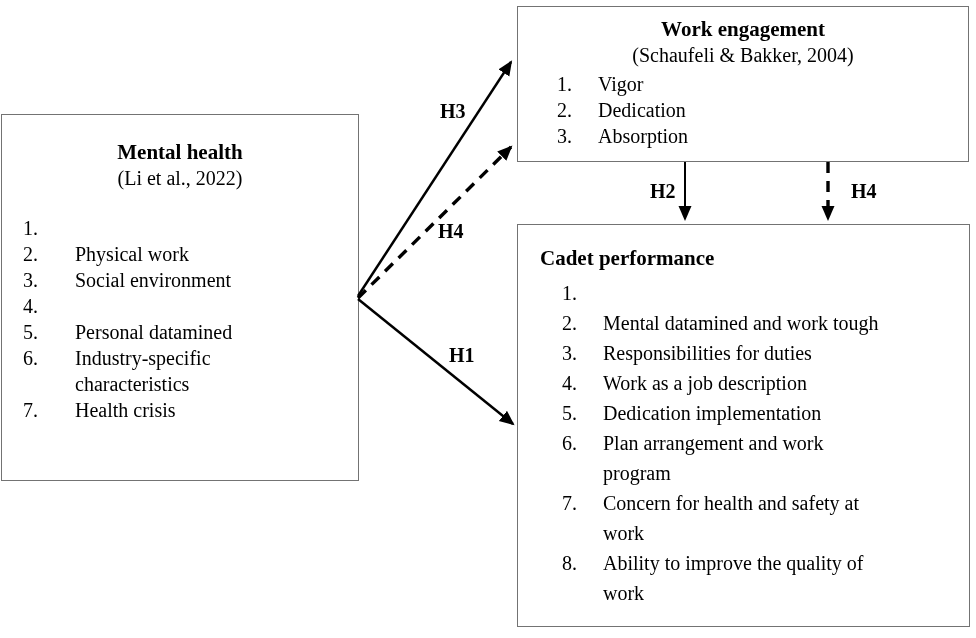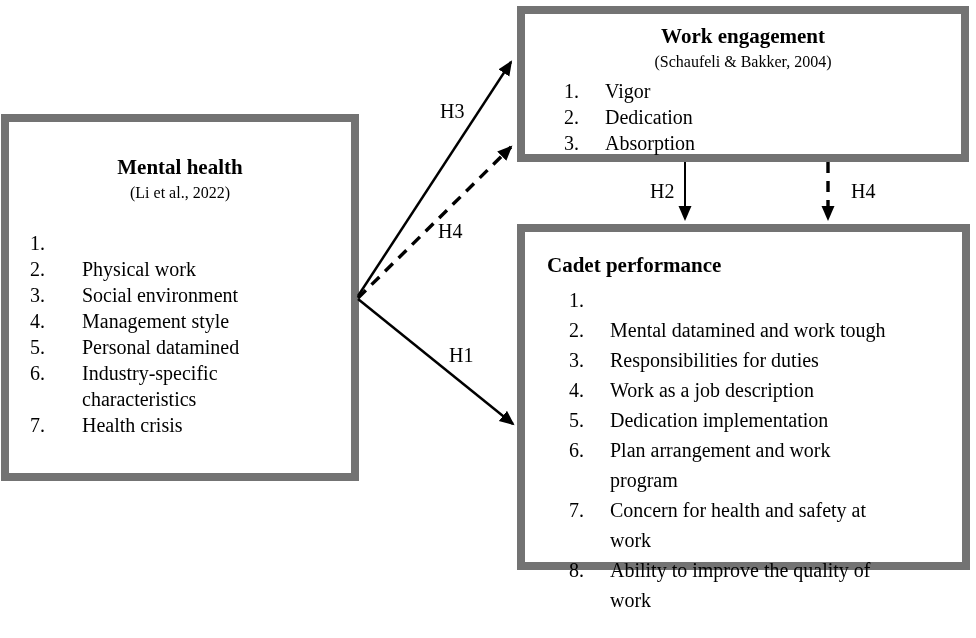--- a/index.html
+++ b/index.html
@@ -10,39 +10,39 @@
   }
   .canvas {
     position: relative;
     width: 976px;
     height: 638px;
     background: #ffffff;
     overflow: hidden;
   }
   .box {
     position: absolute;
-    border: 8px solid #737373;
+    border: 1px solid #737373;
     background: #ffffff;
   }
   .box-mental      { left: 1px;   top: 114px; width: 358px; height: 367px; }
   .box-engagement  { left: 517px; top: 6px;   width: 452px; height: 156px; }
-  .box-performance { left: 517px; top: 224px; width: 453px; height: 346px; }
+  .box-performance { left: 517px; top: 224px; width: 453px; height: 403px; }
 
   .box-title {
     font-weight: bold;
     font-size: 21px;
     line-height: 26px;
   }
   .box-subtitle {
-    font-size: 16px;
+    font-size: 20px;
     line-height: 26px;
   }
   .centered { text-align: center; }
 
-  .box-mental .box-title    { margin-top: 32px; }
+  .box-mental .box-title    { margin-top: 24px; }
   .box-mental .list         { margin-top: 24px; }
   .box-mental .li-row       { line-height: 26px; padding-left: 21px; }
   .box-mental .li-num       { width: 52px; }
   .box-mental .li-text      { max-width: 200px; }
 
   .box-engagement .box-title { margin-top: 9px; }
   .box-engagement .list      { margin-top: 3px; }
   .box-engagement .li-row    { line-height: 26px; padding-left: 39px; }
   .box-engagement .li-num    { width: 41px; }
   .box-engagement .li-text   { max-width: 330px; }
@@ -64,20 +64,21 @@
     width: 976px;
     height: 638px;
     pointer-events: none;
   }
   .arrow-label {
     position: absolute;
     font-size: 20px;
     line-height: 24px;
     color: #000000;
     white-space: nowrap;
+    font-weight: bold;
   }
   .lbl-h3     { left: 440px; top: 99px;  }
   .lbl-h4diag { left: 438px; top: 219px; }
   .lbl-h1     { left: 449px; top: 343px; }
   .lbl-h2     { left: 650px; top: 179px; }
   .lbl-h4vert { left: 851px; top: 179px; }
 </style>
 </head>
 <body>
 
@@ -93,21 +94,20 @@
         <div class="li-row">
           <span class="li-num">2.</span>
           <span class="li-text">Physical work</span>
         </div>
         <div class="li-row">
           <span class="li-num">3.</span>
           <span class="li-text">Social environment</span>
         </div>
         <div class="li-row">
           <span class="li-num">4.</span>
-          <span class="li-text">Management style</span>
         </div>
         <div class="li-row">
           <span class="li-num">5.</span>
           <span class="li-text">Personal datamined</span>
         </div>
         <div class="li-row">
           <span class="li-num">6.</span>
           <span class="li-text">Industry-specific characteristics</span>
         </div>
         <div class="li-row">

